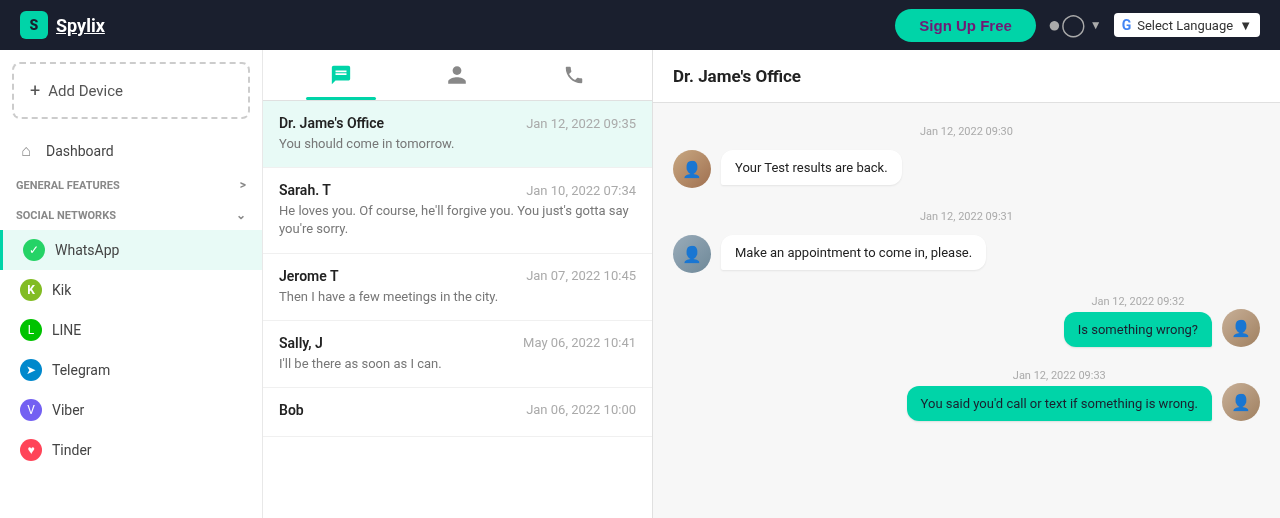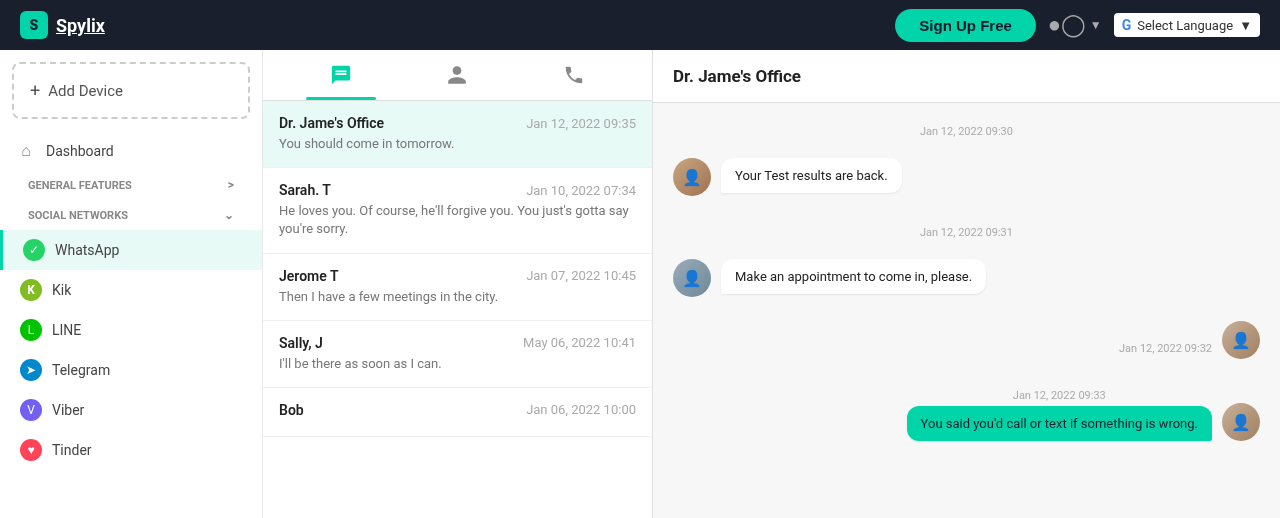--- a/index.html
+++ b/index.html
@@ -20,21 +20,21 @@
       background: #00d4a8;
       border-radius: 6px;
       width: 28px; height: 28px;
       display: flex; align-items: center; justify-content: center;
       color: #1a1f2e; font-weight: 900; font-size: 14px;
     }
     .logo-text { color: white; font-size: 18px; font-weight: 700; text-decoration: underline; }
     .nav-right { display: flex; align-items: center; gap: 12px; }
     .signup-btn {
       background: #00d4a8;
-      color: #0f172a;
+      color: #701a75;
       border: none;
       border-radius: 25px;
       padding: 8px 24px;
       font-size: 15px;
       font-weight: 700;
       cursor: pointer;
     }
     .user-area { display: flex; align-items: center; gap: 4px; cursor: pointer; }
     .user-icon { color: #aaa; font-size: 22px; }
     .chevron-down { color: #aaa; font-size: 12px; }
@@ -82,21 +82,21 @@
       display: flex;
       align-items: center;
       padding: 10px 16px;
       cursor: pointer;
       color: #444;
       font-size: 14px;
       gap: 10px;
     }
     .nav-item .icon { font-size: 16px; color: #888; width: 20px; text-align: center; }
     .section-header {
-      padding: 8px 28px;
+      padding: 8px 16px;
       font-size: 11px;
       font-weight: 700;
       color: #888;
       display: flex;
       align-items: flex-end;
       justify-content: space-between;
       cursor: pointer;
     }
     .section-header .chevron { color: #888; font-size: 12px; }
     .social-item {
@@ -176,21 +176,21 @@
       background: #f7f7f7;
     }
     .chat-detail-header {
       background: white;
       padding: 16px 20px;
       border-bottom: 1px solid #e0e0e0;
       font-size: 17px;
       font-weight: 700;
       color: #222;
     }
-    .chat-messages { flex: 1; overflow-y: auto; padding: 16px 20px; display: flex; flex-direction: column; gap: 16px; }
+    .chat-messages { flex: 1; overflow-y: auto; padding: 16px 20px; display: flex; flex-direction: column; gap: 8px; }
     .msg-timestamp { font-size: 11px; color: #aaa; text-align: center; margin: 6px 0 4px; }
     .msg-left-group { display: flex; align-items: flex-start; gap: 10px; margin-bottom: 8px; }
     .msg-right-group { display: flex; align-items: flex-end; justify-content: flex-end; gap: 10px; margin-bottom: 8px; }
     .avatar {
       width: 38px; height: 38px; border-radius: 50%;
       background: linear-gradient(135deg, #b0b8c8, #8090a8);
       flex-shrink: 0;
       overflow: hidden;
       display: flex; align-items: center; justify-content: center;
       font-size: 16px; color: white;
@@ -363,20 +363,21 @@
 
       <div class="msg-timestamp">Jan 12, 2022 09:31</div>
       <div class="msg-left-group">
         <div class="avatar gray">👤</div>
         <div class="msg-bubble-left">Make an appointment to come in, please.</div>
       </div>
 
       <div class="msg-right-group">
         <div class="msg-right-wrap">
           <div class="msg-timestamp">Jan 12, 2022 09:32</div>
+          <div class="msg-bubble-right">Is something wrong?</div>
         </div>
         <div class="avatar-right">👤</div>
       </div>
 
       <div class="msg-right-group">
         <div class="msg-right-wrap">
           <div class="msg-timestamp">Jan 12, 2022 09:33</div>
           <div class="msg-bubble-right">You said you'd call or text if something is wrong.</div>
         </div>
         <div class="avatar-right">👤</div>

